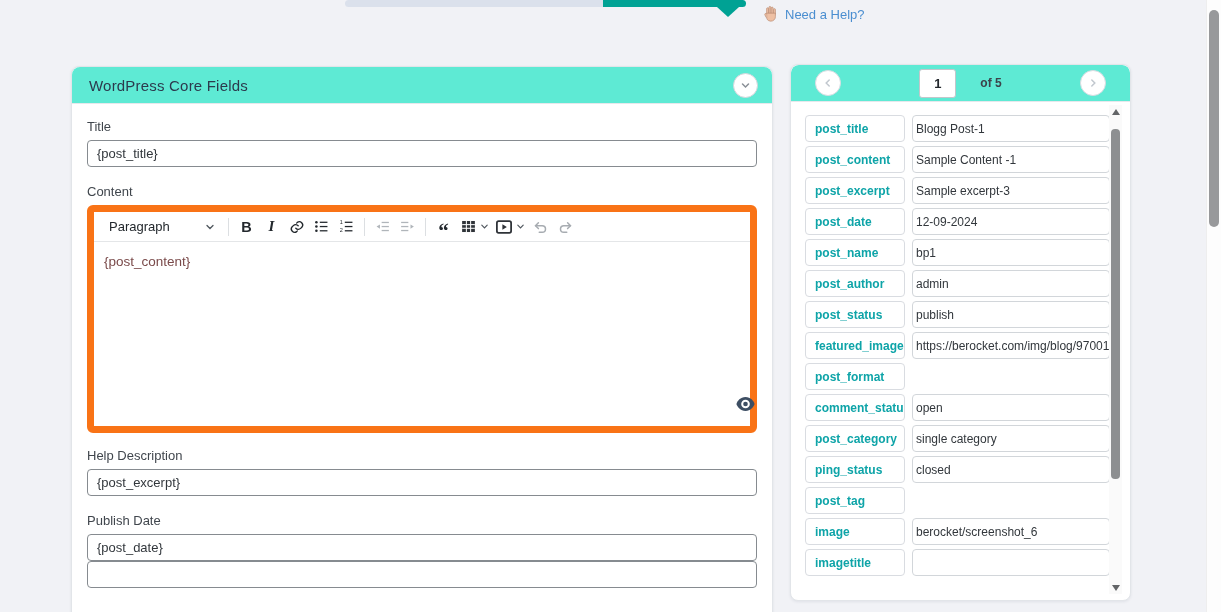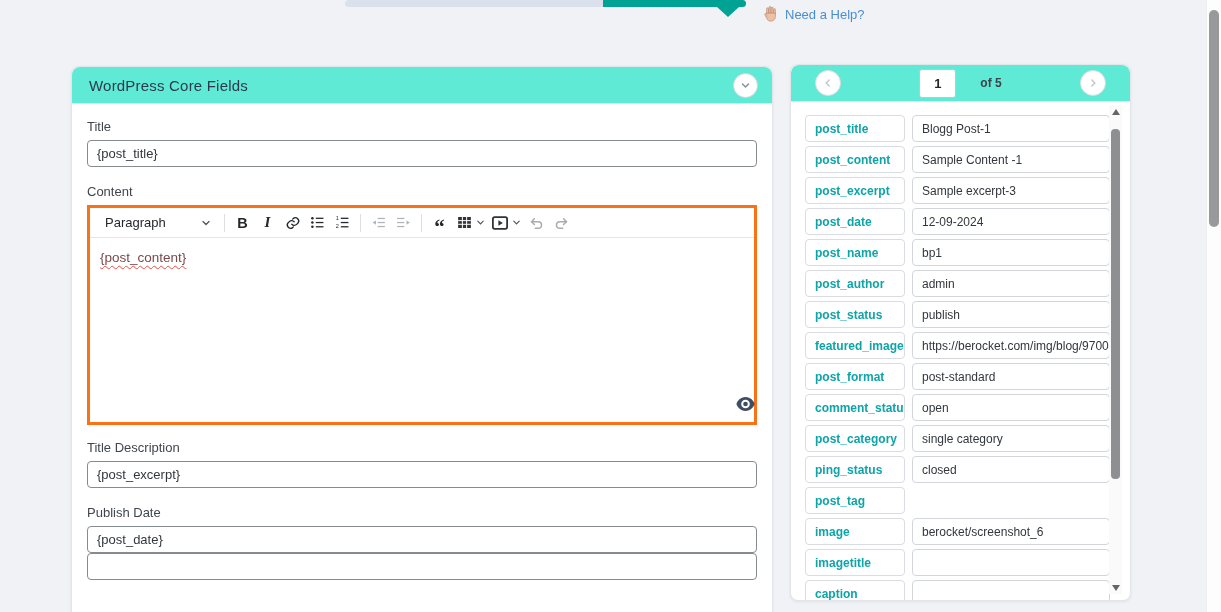--- a/index.html
+++ b/index.html
@@ -23,43 +23,43 @@
   
   .panel-left{left:71px;top:66px;width:702px;height:580px}
   .panel-left .card-head{height:37px;padding:0 14px 0 17px}
   .panel-title{font-size:15px;font-weight:500;color:#2c3a4d;letter-spacing:.2px}
   .collapse-btn{margin-left:auto;width:23px;height:23px;border-radius:50%;border:1px solid #d2d6db;background:#fff;display:flex;align-items:center;justify-content:center;cursor:pointer}
   .panel-left-body{padding:0 15px}
   .f-label{font-size:13px;color:#40464d;margin:15px 0 6px}
   .txt{display:block;width:100%;box-sizing:border-box;height:27px;border:1px solid #868b90;border-radius:4px;padding:0 9px;font:13px "Liberation Sans",sans-serif;color:#32373c;background:#fff;outline:none}
 
   
-  .editor{border:3px solid #f97316;border-radius:0;margin-top:5px}
+  .editor{border:7px solid #f97316;border-radius:6px;margin-top:5px}
   .tbar{display:flex;align-items:center;height:29px;border-bottom:1px solid #e4e6e8;padding:0 5px}
   .para-dd{display:flex;align-items:center;justify-content:space-between;width:106px;height:24px;padding:0 8px 0 10px;font-size:13px;color:#23282d;cursor:pointer}
   .tbtn{display:flex;align-items:center;justify-content:center;min-width:25px;height:24px;cursor:pointer;color:#23282d}
   .tsep{width:1px;height:18px;background:#dcdfe2;margin:0 5px}
   .glyph-b{font-weight:700;font-size:14.5px}
   .glyph-i{font-family:"Liberation Serif",serif;font-style:italic;font-size:15px;font-weight:600}
   .glyph-q{font-family:"Liberation Serif",serif;font-weight:700;font-size:21px;line-height:10px;padding-top:9px}
   .ed-body{height:160px;padding:12px 10px;font-size:13.5px;border-radius:0 0 2px 2px;background:#fff}
-  .merge-tag{color:#7a4a4a;text-decoration:underline;text-decoration-style:wavy;text-decoration-color:#e0524c;text-decoration-thickness:1px;text-underline-offset:3px}
+  .merge-tag{color:#7a4a4a;text-decoration-style:wavy;text-decoration-color:#e0524c;text-decoration-thickness:1px;text-underline-offset:3px}
   .eye{right:17px;top:330px;cursor:pointer}
 
   
   .panel-right{left:790px;top:64px;width:341px;height:537px;overflow:hidden}
   .panel-right .card-head{height:37px;padding:0 24px}
   .circ-btn{width:24px;height:24px;border-radius:50%;border:1px solid #d8dce1;background:#fff;display:flex;align-items:center;justify-content:center;cursor:pointer}
   .pg-center{display:flex;align-items:center;margin:0 auto}
   .pg-input{width:31px;height:25px;border:1px solid #c2c6cb;border-radius:3px;text-align:center;font:700 13px "Liberation Sans",sans-serif;color:#23282d;outline:none}
   .pg-of{font-size:12px;font-weight:700;color:#3c434a;margin-left:24px}
   .rows{position:absolute;left:14px;top:50px;right:20px}
   .frow{display:flex;height:27px;margin-bottom:4px}
   .chip{width:100px;box-sizing:border-box;border:1px solid #d9dce1;border-radius:4px;background:#fff;color:#0ea4a8;font-weight:700;font-size:12px;display:flex;align-items:center;padding-left:9px;cursor:grab;white-space:nowrap;overflow:hidden}
-  .val{flex:1;margin-left:7px;box-sizing:border-box;border:1px solid #d2d6da;border-radius:4px;background:#fff;color:#32373c;font-size:12px;display:flex;align-items:center;padding-left:9px;white-space:nowrap;overflow:hidden}
+  .val{flex:1;margin-left:7px;box-sizing:border-box;border:1px solid #d2d6da;border-radius:4px;background:#fff;color:#32373c;font-size:12px;display:flex;align-items:center;padding-left:3px;white-space:nowrap;overflow:hidden}
 
   
   .vscroll{position:absolute;right:8px;top:40px;bottom:6px;width:13px;background:#fafafa}
   .v-up,.v-down{position:absolute;left:0;width:13px;height:13px;display:flex;align-items:center;justify-content:center;cursor:pointer}
   .v-up{top:0}.v-down{bottom:0}
   .tri-up{width:0;height:0;border-left:4.5px solid transparent;border-right:4.5px solid transparent;border-bottom:6px solid #636567}
   .tri-down{width:0;height:0;border-left:4.5px solid transparent;border-right:4.5px solid transparent;border-top:6px solid #636567}
   .v-thumb{position:absolute;left:2px;top:24px;width:9px;height:350px;background:#8d8f91;border-radius:4px;cursor:pointer}
 
   
@@ -201,21 +201,21 @@
               <path d="M15.5 8 H8 a4 4 0 0 0 0 8 h3.5"></path>
               <path d="M12.5 4.5 L16 8 L12.5 11.5"></path>
             </svg>
         </span>
       </div>
       <div class="ed-body">
         <span class="merge-tag">{post_content}</span>
       </div>
     </div>
 
-    <div class="f-label">Title Description</div>
+    <div class="f-label">Help Description</div>
     <input class="txt" type="text" value="{post_excerpt}" style="">
 
     <div class="f-label" style="margin-top:17px">Publish Date</div>
     <input class="txt" type="text" value="{post_date}" style="">
 
     <input class="txt" type="text" value="" style="">
 
   </div>
 
   <span class="abs eye">
@@ -273,21 +273,20 @@
     <div class="frow">
         <span class="chip">post_status</span>
         <span class="val">publish</span>
       </div>
     <div class="frow">
         <span class="chip">featured_image</span>
         <span class="val">https://berocket.com/img/blog/97001e</span>
       </div>
     <div class="frow">
         <span class="chip">post_format</span>
-        <span class="val">post-standard</span>
       </div>
     <div class="frow">
         <span class="chip">comment_status</span>
         <span class="val">open</span>
       </div>
     <div class="frow">
         <span class="chip">post_category</span>
         <span class="val">single category</span>
       </div>
     <div class="frow">
@@ -296,24 +295,20 @@
       </div>
     <div class="frow">
         <span class="chip">post_tag</span>
       </div>
     <div class="frow">
         <span class="chip">image</span>
         <span class="val">berocket/screenshot_6</span>
       </div>
     <div class="frow">
         <span class="chip">imagetitle</span>
-        <span class="val"></span>
-      </div>
-    <div class="frow">
-        <span class="chip">caption</span>
         <span class="val"></span>
       </div>
   </div>
 
   <div class="vscroll">
     <span class="v-up">
         <span class="tri-up"></span>
       </span>
     <span class="v-thumb"></span>
     <span class="v-down">

